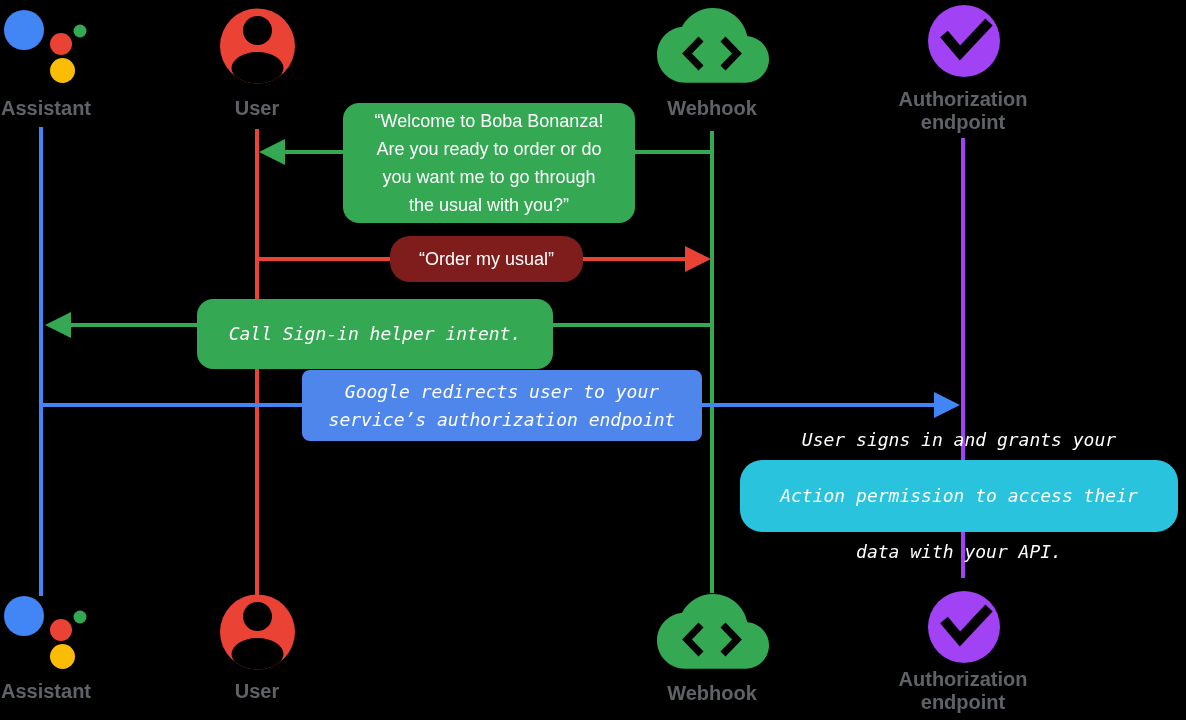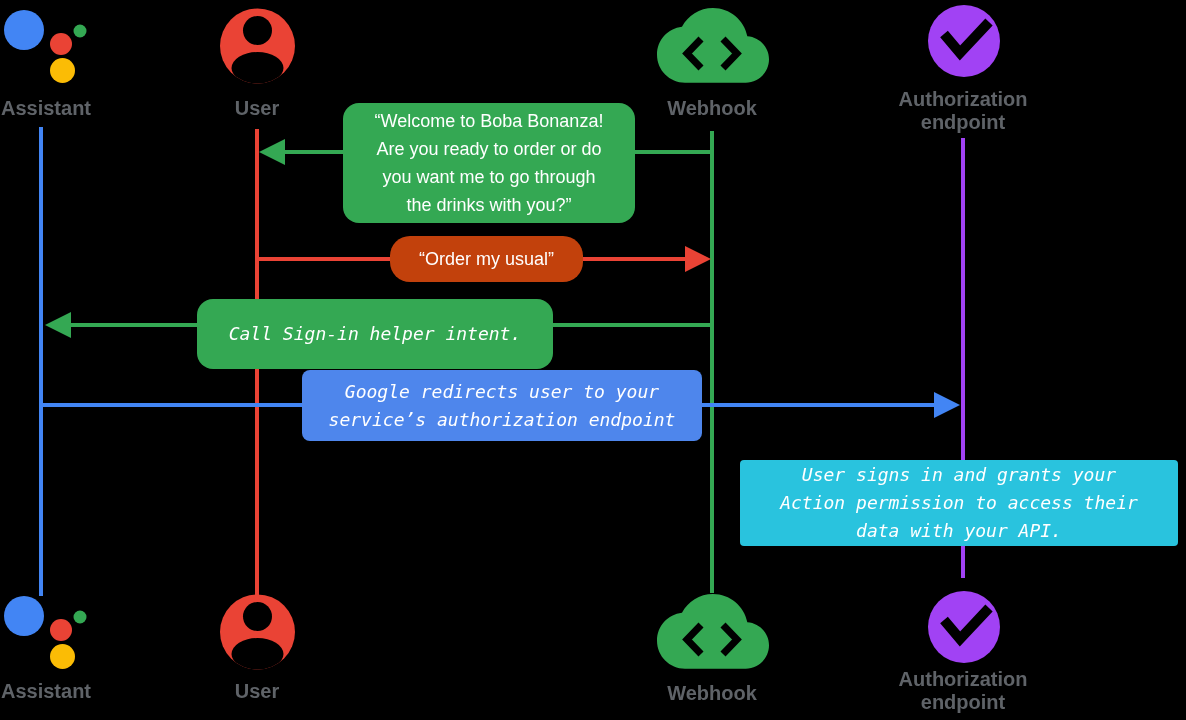--- a/index.html
+++ b/index.html
@@ -17,24 +17,24 @@
     position:absolute; display:flex; flex-direction:column;
     align-items:center; justify-content:center; text-align:center;
     color:#fff; border-radius:16px;
   }
   .bubble.sans { font-size:18px; line-height:28px; }
   .bubble.mono {
     font-family:"DejaVu Sans Mono", monospace; font-style:italic;
     font-size:18px; line-height:28px;
   }
   .bubble-welcome  { left:343px; top:95px;  width:292px; height:120px; background:#34A853; line-height:29px;margin-top:8px; }
-  .bubble-order    { left:390px; top:236px; width:193px; height:46px;  background:#c2410c; border-radius:20px; font-size:19px; }
+  .bubble-order    { left:390px; top:236px; width:193px; height:46px;  background:#7f1d1d; border-radius:20px; font-size:19px; }
   .bubble-signin   { left:197px; top:299px; width:356px; height:70px;  background:#34A853; }
   .bubble-redirect { left:302px; top:370px; width:400px; height:71px;  background:#4E86EC; border-radius:8px; }
-  .bubble-grant    { left:740px; top:460px; width:438px; height:86px; background:#29C3DE; border-radius:4px; line-height:31px; }
+  .bubble-grant    { left:740px; top:460px; width:438px; height:72px; background:#29C3DE; border-radius:22px; line-height:31px;gap:28px; }
 </style>
 </head>
 <body>
 
 <div class="canvas">
 
   <svg class="layer" width="1186" height="720" viewBox="0 0 1186 720">
     <defs>
       <clipPath id="userClip">
           <circle cx="257.5" cy="46" r="37.5"></circle>
@@ -136,21 +136,21 @@
   <div class="actor-label" style="left:712px; top:682px;">Webhook</div>
   <div class="actor-label" style="left:963px; top:668px;">
     <div>Authorization</div>
     <div>endpoint</div>
   </div>
 
   <div class="bubble sans bubble-welcome">
     <div>“Welcome to Boba Bonanza!</div>
     <div>Are you ready to order or do</div>
     <div>you want me to go through</div>
-    <div>the drinks with you?”</div>
+    <div>the usual with you?”</div>
   </div>
 
   <div class="bubble sans bubble-order">
     <div>“Order my usual”</div>
   </div>
 
   <div class="bubble mono bubble-signin">
     <div>Call Sign-in helper intent.</div>
   </div>
 

